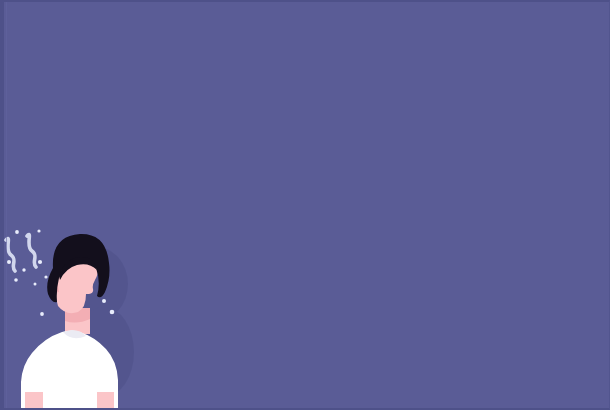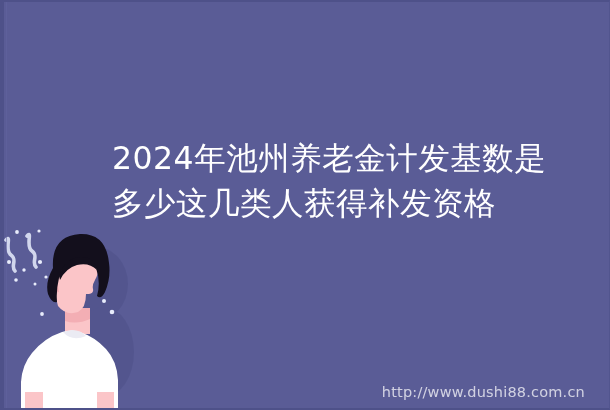--- a/index.html
+++ b/index.html
@@ -160,18 +160,15 @@
 
       <path d="M21 160 L21 176 L46 176 L46 160 Z" fill="#ffffff"></path>
       <path d="M94 160 L94 176 L118 176 L118 160 Z" fill="#ffffff"></path>
 
       <path d="M25 170 L43 170 L43 188 L25 188 Z" fill="#fbc5c8"></path>
       <path d="M97 170 L114 170 L114 188 L97 188 Z" fill="#fbc5c8"></path>
 
     </svg>
   </div>
 
-  <div id="title">2024年池州养老金计发基数是
-多少这几类人获得补发资格</div>
 
-  <div id="watermark">http://www.dushi88.com.cn</div>
 
 </div>
 
 </body></html>

